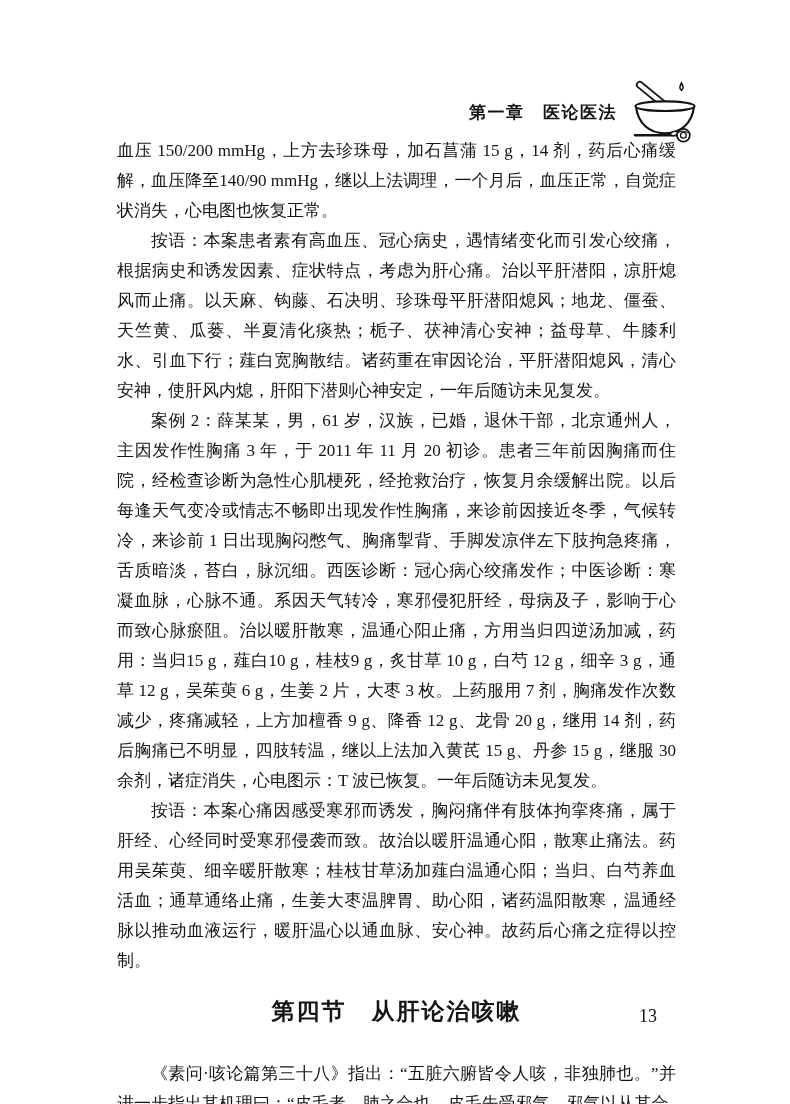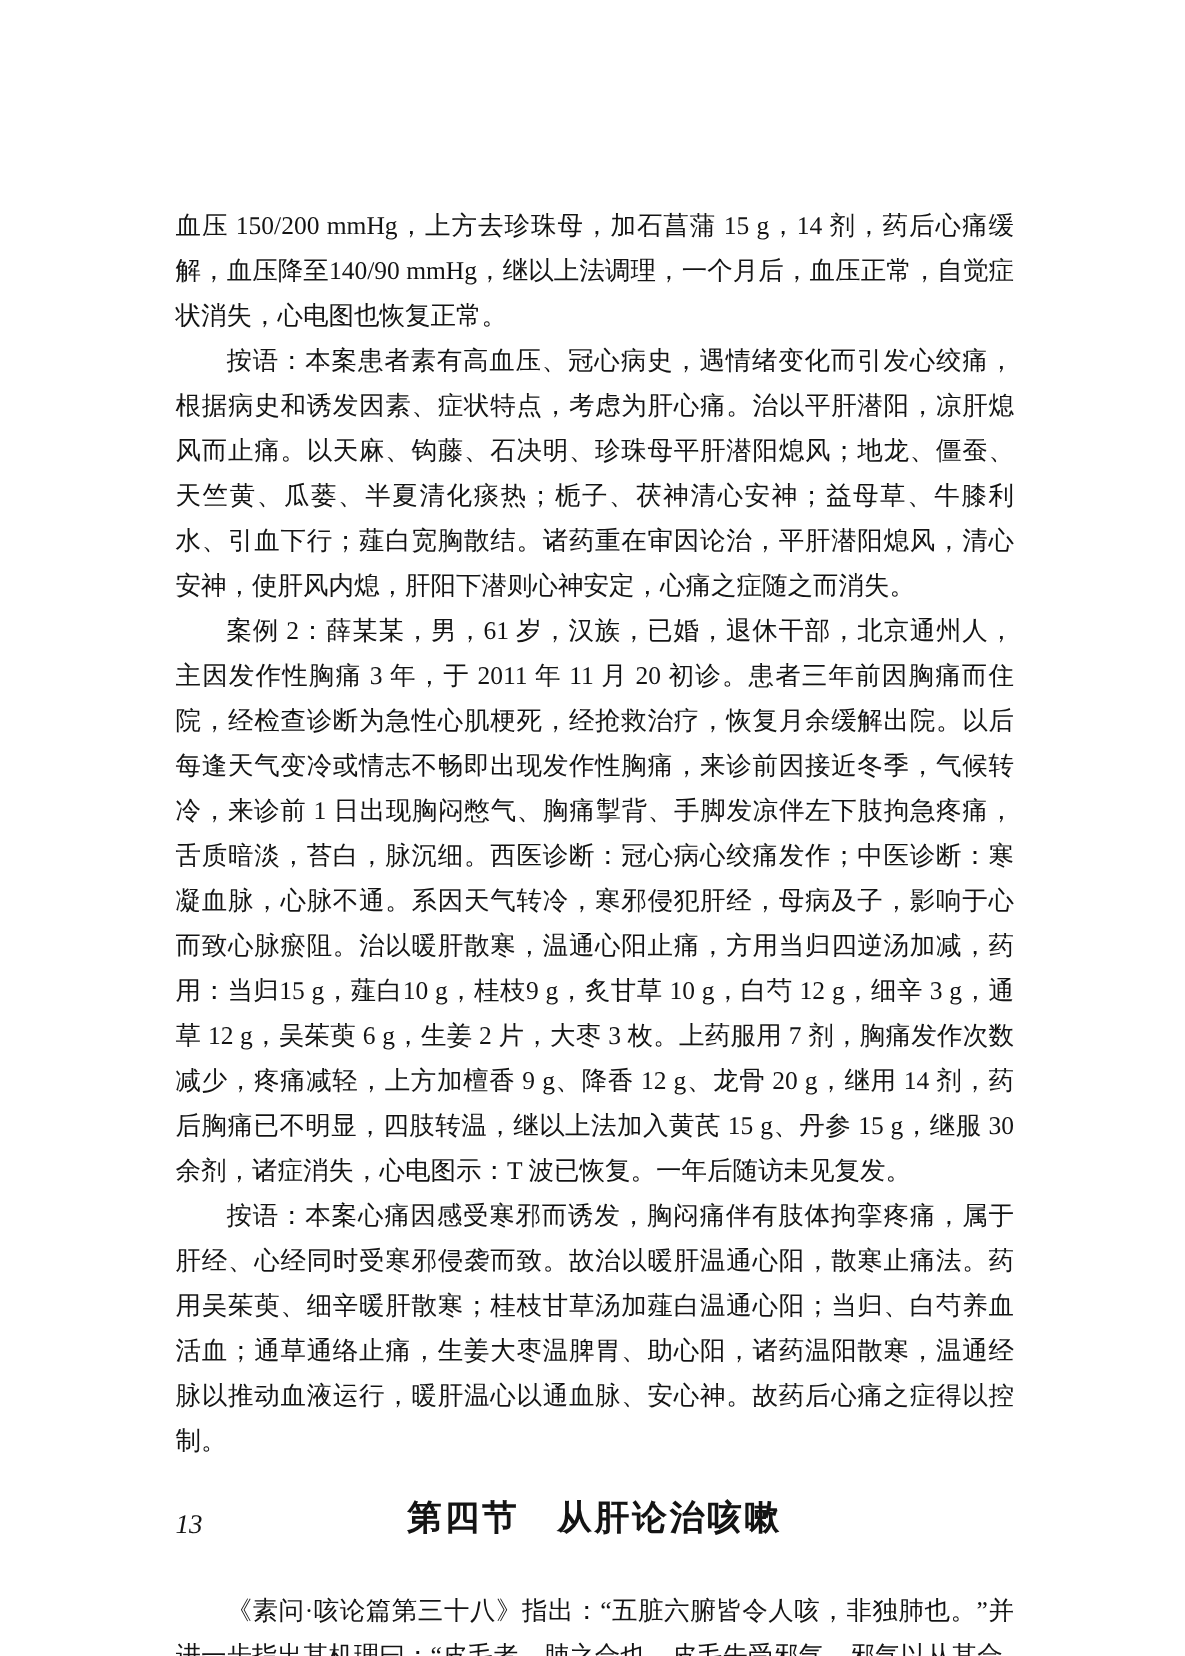--- a/index.html
+++ b/index.html
@@ -68,35 +68,58 @@
   }
   .after-heading {
     margin-top: 30px !important;
   }
   
   .page-number {
     position: absolute;
     top: 1004px;
     left: 117px;
     width: 540px;
-    text-align: left;
-    font-style: italic;
+    text-align: right;
     font-size: 18px;
     line-height: 24px;
   }
 </style>
 </head>
 <body>
 
 <div class="page">
 
+  <div class="chapter-header">
+    <span class="chapter-title">第一章　医论医法</span>
+    <span class="chapter-icon">
+      <svg viewBox="0 0 78 66" width="76" height="64" xmlns="http://www.w3.org/2000/svg">
+
+        <path d="M13,5 L40,27" stroke="#141414" stroke-width="8" stroke-linecap="round" fill="none"></path>
+        <path d="M13,5 L40,27" stroke="#ffffff" stroke-width="4.5" stroke-linecap="round" fill="none"></path>
+
+        <path d="M56,3 C54.3,6.5 53.3,8.6 56,10.6 C58.7,8.6 57.7,6.5 56,3 Z" fill="#ffffff" stroke="#141414" stroke-width="1.6"></path>
+
+        <path d="M9,27 C11,45 23,55 39,55 C55,55 67,45 69,27 Z" fill="#ffffff" stroke="#141414" stroke-width="2.2" stroke-linejoin="round"></path>
+
+        <ellipse cx="39" cy="27" rx="30.5" ry="5" fill="#ffffff" stroke="#141414" stroke-width="2.2"></ellipse>
+
+        <path d="M8,57 L52,57" stroke="#141414" stroke-width="2.4" stroke-linecap="round"></path>
+
+        <path d="M44,56 C47,52 51,52 53,55 C50,58 46,58 44,56 Z" fill="#ffffff" stroke="#141414" stroke-width="1.5"></path>
+
+        <circle cx="58" cy="57" r="6.6" fill="#ffffff" stroke="#141414" stroke-width="1.8"></circle>
+        <circle cx="58" cy="57" r="3" fill="none" stroke="#141414" stroke-width="1.4"></circle>
+        <path d="M52.6,54 Q58,51.5 63.4,54.4" fill="none" stroke="#141414" stroke-width="1.2"></path>
+      </svg>
+    </span>
+  </div>
 
   <div class="text-block">
     <p>血压 150/200 mmHg，上方去珍珠母，加石菖蒲 15 g，14 剂，药后心痛缓解，血压降至140/90 mmHg，继以上法调理，一个月后，血压正常，自觉症状消失，心电图也恢复正常。</p>
-    <p class="indent">按语：本案患者素有高血压、冠心病史，遇情绪变化而引发心绞痛，根据病史和诱发因素、症状特点，考虑为肝心痛。治以平肝潜阳，凉肝熄风而止痛。以天麻、钩藤、石决明、珍珠母平肝潜阳熄风；地龙、僵蚕、天竺黄、瓜蒌、半夏清化痰热；栀子、茯神清心安神；益母草、牛膝利水、引血下行；薤白宽胸散结。诸药重在审因论治，平肝潜阳熄风，清心安神，使肝风内熄，肝阳下潜则心神安定，心痛之症随之而消失。</p>
+    <p class="indent">按语：本案患者素有高血压、冠心病史，遇情绪变化而引发心绞痛，根据病史和诱发因素、症状特点，考虑为肝心痛。治以平肝潜阳，凉肝熄风而止痛。以天麻、钩藤、石决明、珍珠母平肝潜阳熄风；地龙、僵蚕、天竺黄、瓜蒌、半夏清化痰热；栀子、茯神清心安神；益母草、牛膝利水、引血下行；薤白宽胸散结。诸药重在审因论治，平肝潜阳熄风，清心安神，使肝风内熄，肝阳下潜则心神安定，一年后随访未见复发。</p>
     <p class="indent">案例 2：薛某某，男，61 岁，汉族，已婚，退休干部，北京通州人，主因发作性胸痛 3 年，于 2011 年 11 月 20 初诊。患者三年前因胸痛而住院，经检查诊断为急性心肌梗死，经抢救治疗，恢复月余缓解出院。以后每逢天气变冷或情志不畅即出现发作性胸痛，来诊前因接近冬季，气候转冷，来诊前 1 日出现胸闷憋气、胸痛掣背、手脚发凉伴左下肢拘急疼痛，舌质暗淡，苔白，脉沉细。西医诊断：冠心病心绞痛发作；中医诊断：寒凝血脉，心脉不通。系因天气转冷，寒邪侵犯肝经，母病及子，影响于心而致心脉瘀阻。治以暖肝散寒，温通心阳止痛，方用当归四逆汤加减，药用：当归15 g，薤白10 g，桂枝9 g，炙甘草 10 g，白芍 12 g，细辛 3 g，通草 12 g，吴茱萸 6 g，生姜 2 片，大枣 3 枚。上药服用 7 剂，胸痛发作次数减少，疼痛减轻，上方加檀香 9 g、降香 12 g、龙骨 20 g，继用 14 剂，药后胸痛已不明显，四肢转温，继以上法加入黄芪 15 g、丹参 15 g，继服 30 余剂，诸症消失，心电图示：T 波已恢复。一年后随访未见复发。</p>
     <p class="indent">按语：本案心痛因感受寒邪而诱发，胸闷痛伴有肢体拘挛疼痛，属于肝经、心经同时受寒邪侵袭而致。故治以暖肝温通心阳，散寒止痛法。药用吴茱萸、细辛暖肝散寒；桂枝甘草汤加薤白温通心阳；当归、白芍养血活血；通草通络止痛，生姜大枣温脾胃、助心阳，诸药温阳散寒，温通经脉以推动血液运行，暖肝温心以通血脉、安心神。故药后心痛之症得以控制。</p>
 
     <h2 class="section-heading">第四节　从肝论治咳嗽</h2>
 
     <p class="indent after-heading">《素问·咳论篇第三十八》指出：“五脏六腑皆令人咳，非独肺也。”并进一步指出其机理曰：“皮毛者，肺之合也，皮毛先受邪气，邪气以从其合</p>
   </div>
 
   <div class="page-number">13</div>
 

